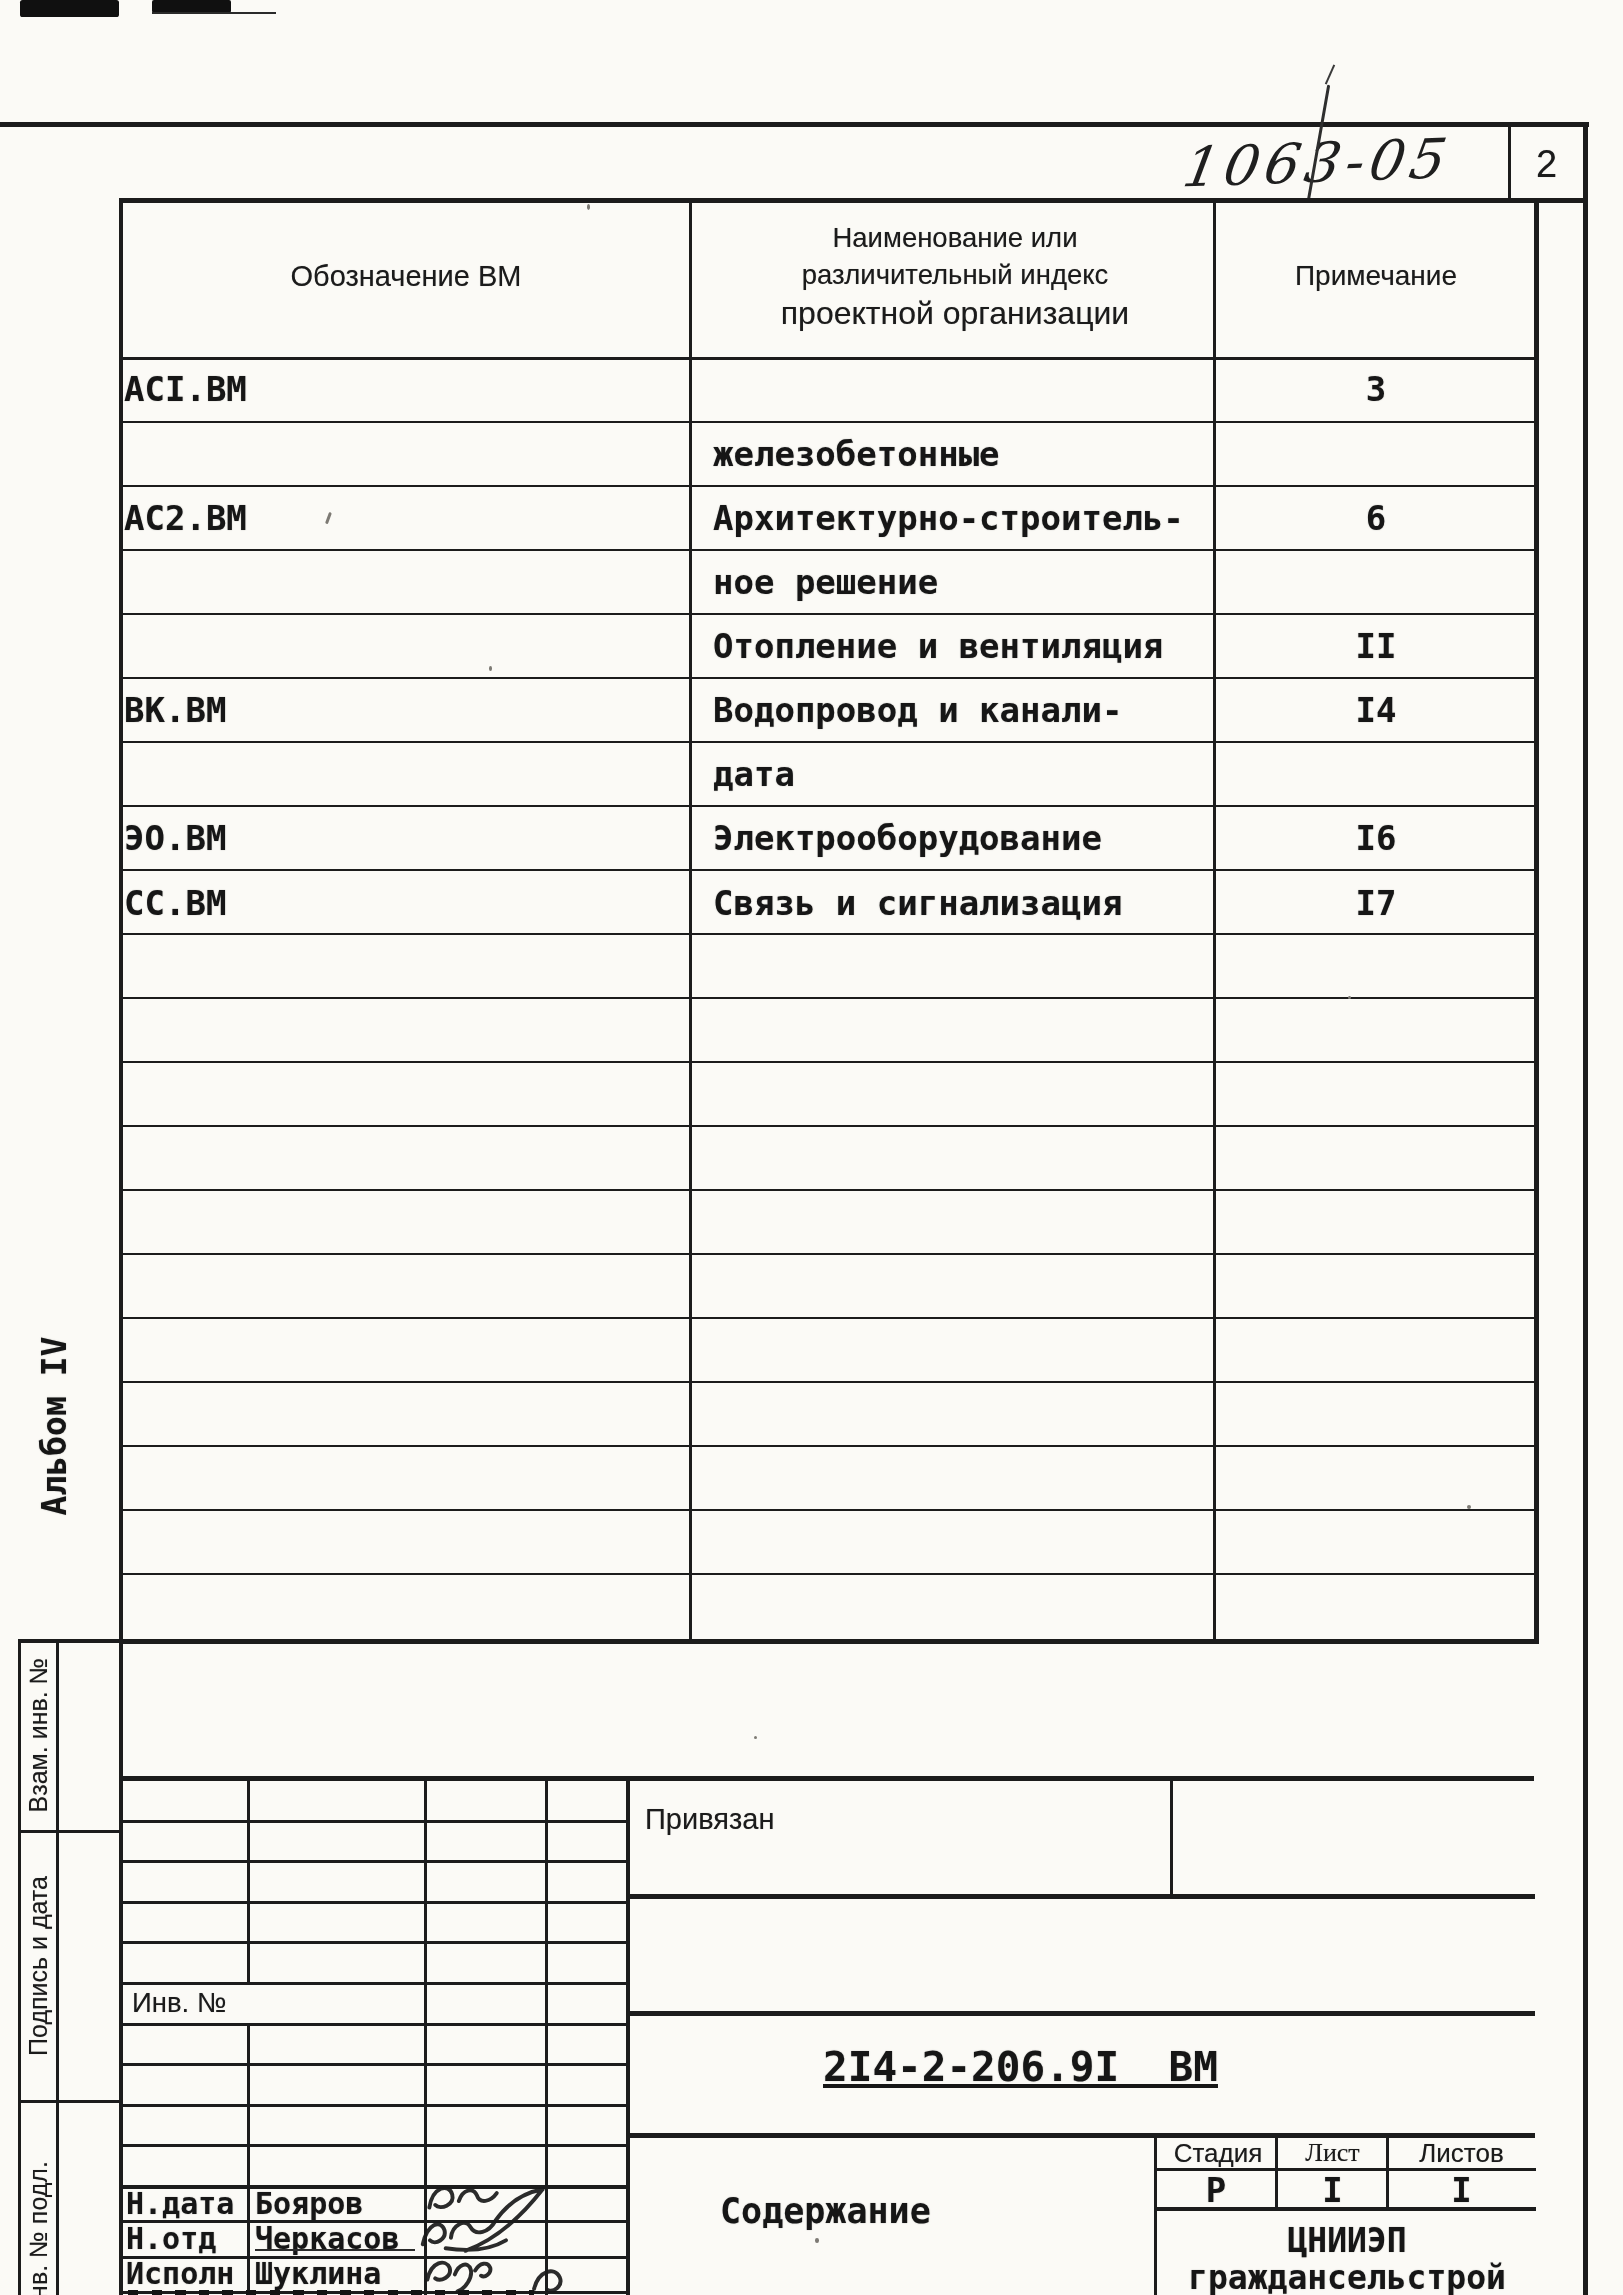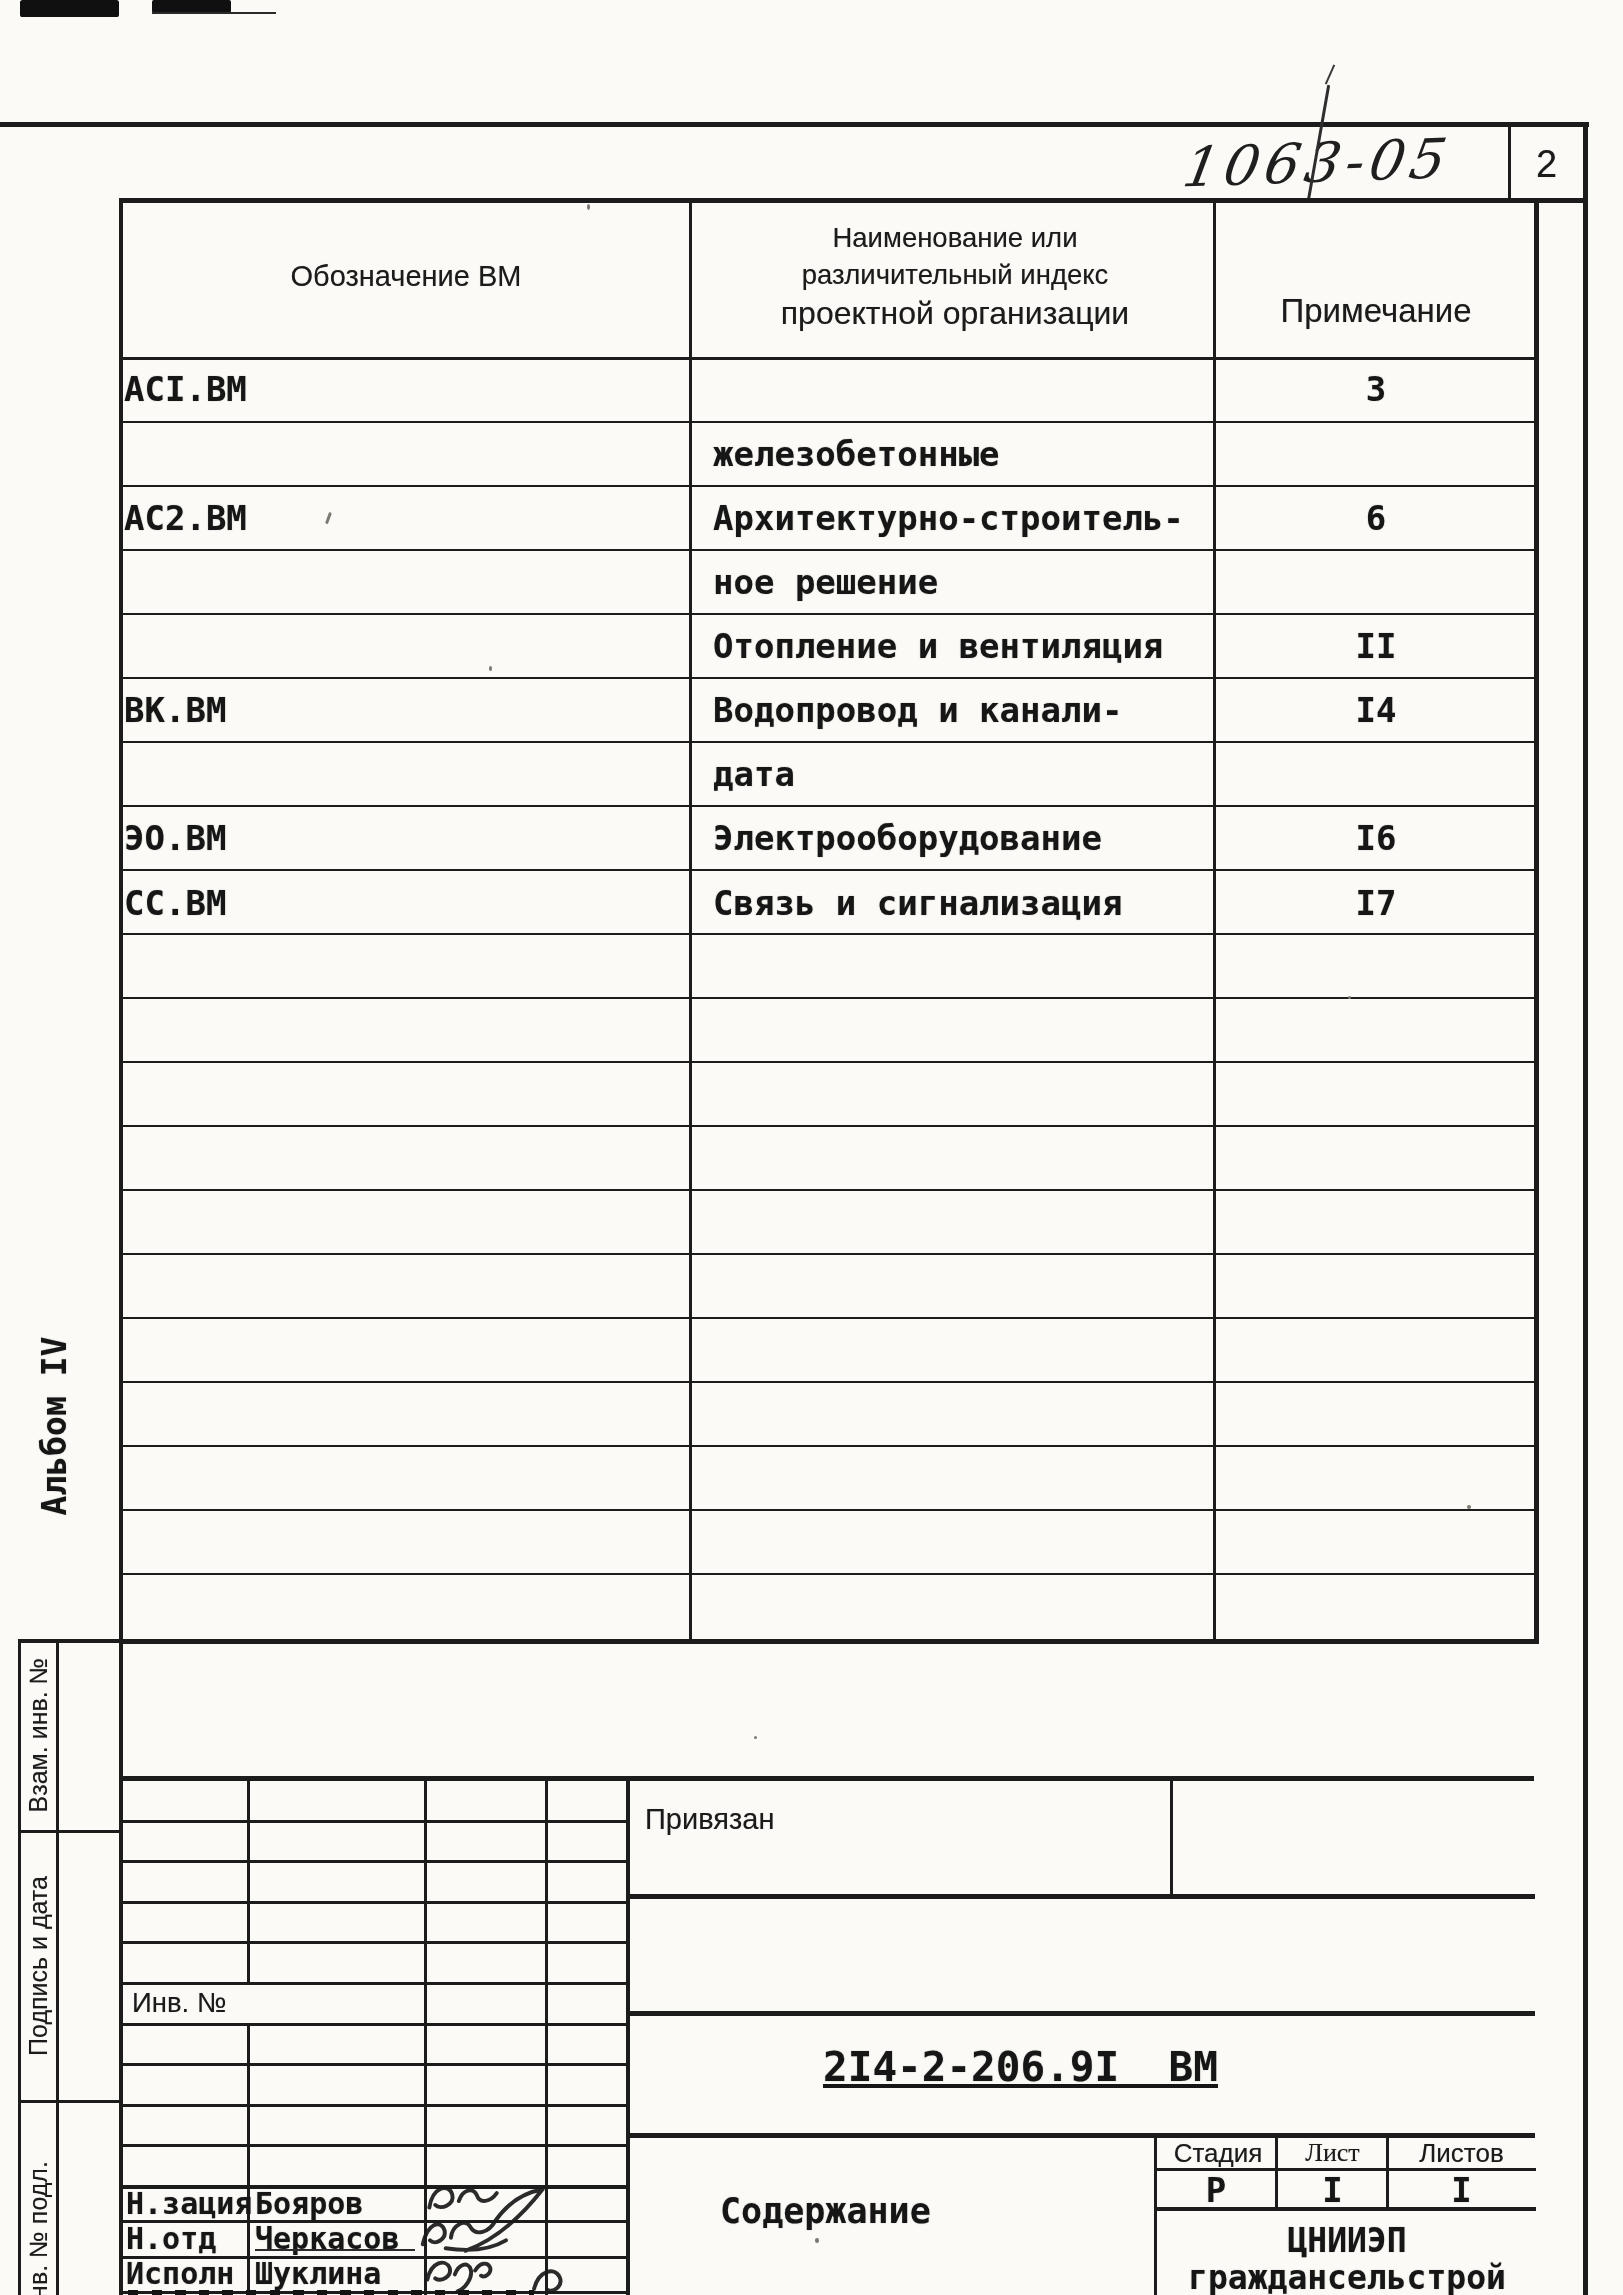--- a/index.html
+++ b/index.html
@@ -48,21 +48,21 @@
   <div class="vl" style="left:689px;top:198px;width:3.3px;height:1446px;"></div>
   <div class="vl" style="left:1213px;top:198px;width:3.3px;height:1446px;"></div>
   <div class="hl" style="left:119px;top:357px;width:1418px;height:3.3px;"></div>
   <div class="rowlines"></div>
   <div class="hl" style="left:119px;top:1639px;width:1419px;height:5.2px;"></div>
 
   <div class="txt sans center" style="left:124px;top:262px;width:564px;font-size:29px;">Обозначение ВМ</div>
   <div class="txt sans center" style="left:697px;top:224px;width:516px;font-size:27.5px;">Наименование или</div>
   <div class="txt sans center" style="left:697px;top:261px;width:516px;font-size:27.5px;">различительный индекс</div>
   <div class="txt sans center" style="left:697px;top:297px;width:516px;font-size:32px;">проектной организации</div>
-  <div class="txt sans center" style="left:1219px;top:262px;width:314px;font-size:33px;margin-top:32px;">Примечание</div>
+  <div class="txt sans center" style="left:1219px;top:262px;width:314px;font-size:28px;">Примечание</div>
 
   <div class="txt mono code" style="top:372px">АСI.ВМ</div>
   <div class="txt mono note" style="top:372px">3</div>
 
   <div class="txt mono nm" style="top:437px">железобетонные</div>
 
   <div class="txt mono code" style="top:501px">АС2.ВМ</div>
   <div class="txt mono nm" style="top:501px">Архитектурно-строитель-</div>
   <div class="txt mono note" style="top:501px">6</div>
 
@@ -138,21 +138,21 @@
   <div class="txt sans center" style="left:1157px;top:2140px;width:122px;font-size:26px;">Стадия</div>
   <div class="txt sans center" style="left:1278px;top:2140px;width:109px;font-size:26px;font-family:Liberation Serif, serif;">Лист</div>
   <div class="txt sans center" style="left:1389px;top:2140px;width:145px;font-size:26px;">Листов</div>
   <div class="txt mono center" style="left:1157px;top:2173px;width:118px;font-size:34px;">Р</div>
   <div class="txt mono center" style="left:1278px;top:2173px;width:109px;font-size:34px;">I</div>
   <div class="txt mono center" style="left:1389px;top:2173px;width:145px;font-size:34px;">I</div>
 
   <div class="txt mono center" style="left:1159px;top:2224px;width:376px;font-size:33px;">ЦНИИЭП</div>
   <div class="txt mono center" style="left:1159px;top:2261px;width:376px;font-size:33px;">граждансельстрой</div>
 
-  <div class="txt mono" style="left:126px;top:2189px;font-size:30px;">Н.зация</div>
+  <div class="txt mono" style="left:126px;top:2189px;font-size:30px;">Н.дата</div>
   <div class="txt mono" style="left:255px;top:2189px;font-size:30px;">Бояров</div>
   <div class="txt mono" style="left:126px;top:2224px;font-size:30px;">Н.отд</div>
   <div class="txt mono" style="left:255px;top:2224px;font-size:30px;">Черкасов</div>
   <div class="txt mono" style="left:126px;top:2259px;font-size:30px;">Исполн</div>
   <div class="txt mono" style="left:255px;top:2259px;font-size:30px;">Шуклина</div>
   <div class="hl" style="left:255px;top:2249px;width:160px;height:2px;background:#2b2b2b;"></div>
 
   <svg style="left:367px;top:2167px;" width="308" height="129" viewBox="0 0 470 197">
     <g fill="none" stroke="#1a1a1a" stroke-width="6" stroke-linecap="round" opacity="0.92">
       <path d="M95,62 C100,30 125,24 130,42 C134,58 112,66 104,58 M140,52 C146,34 162,30 168,44 C172,56 188,54 198,40"></path>

